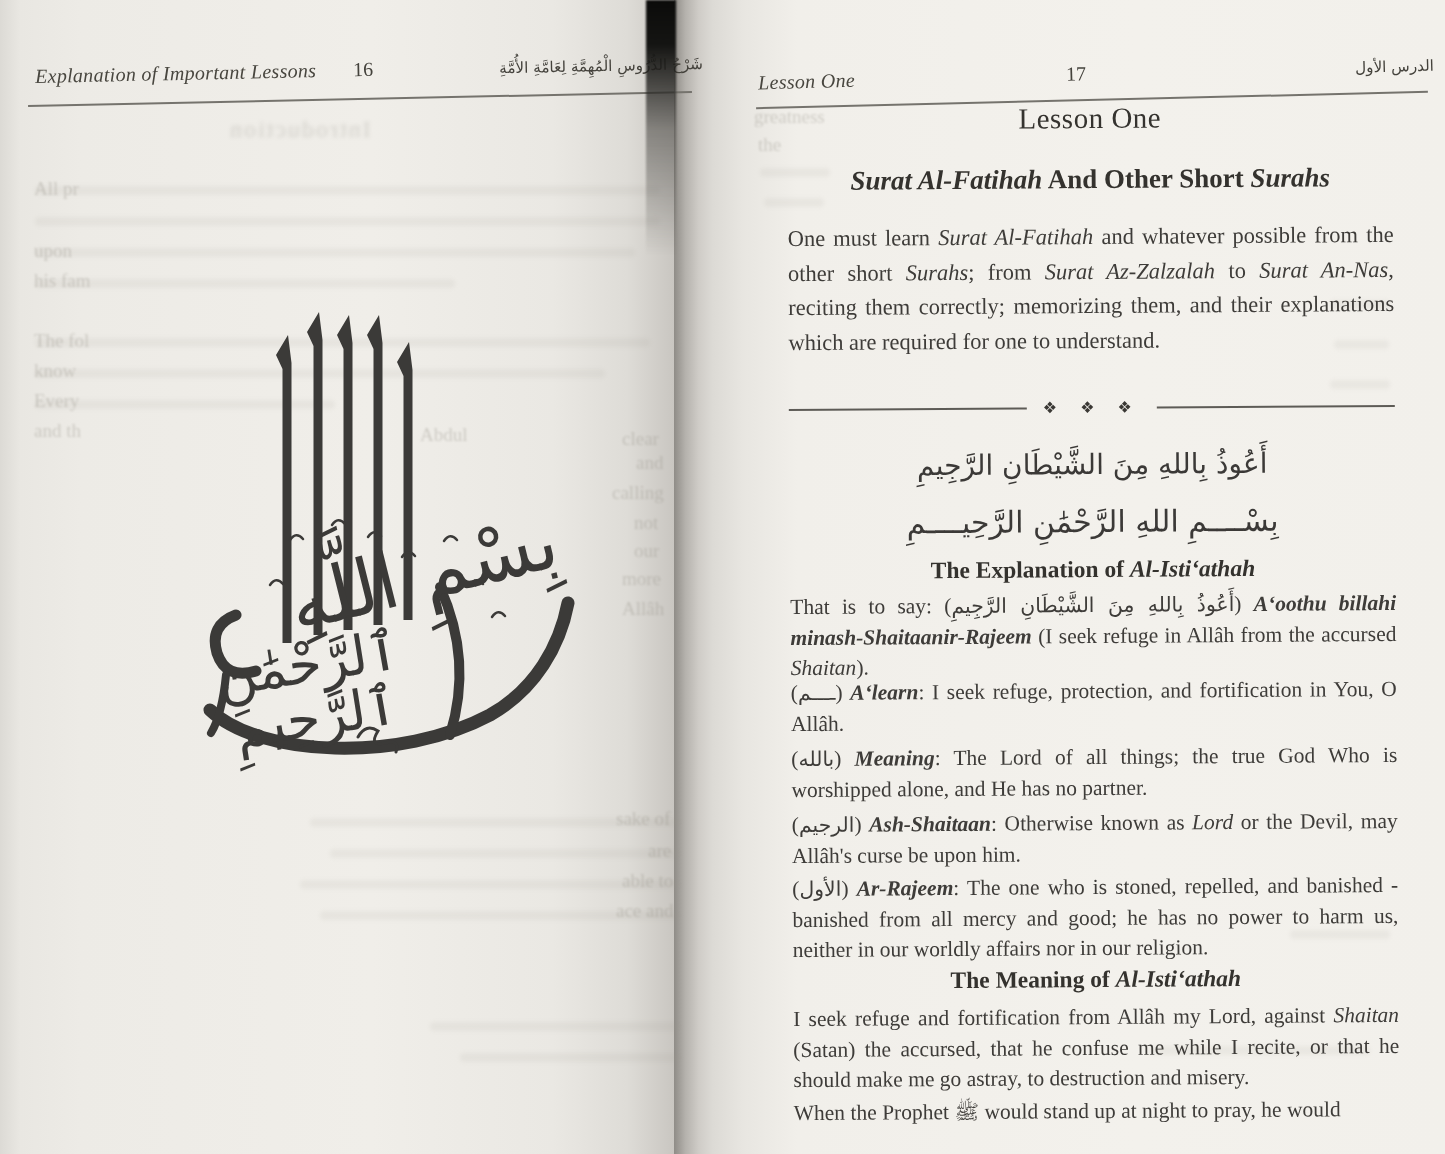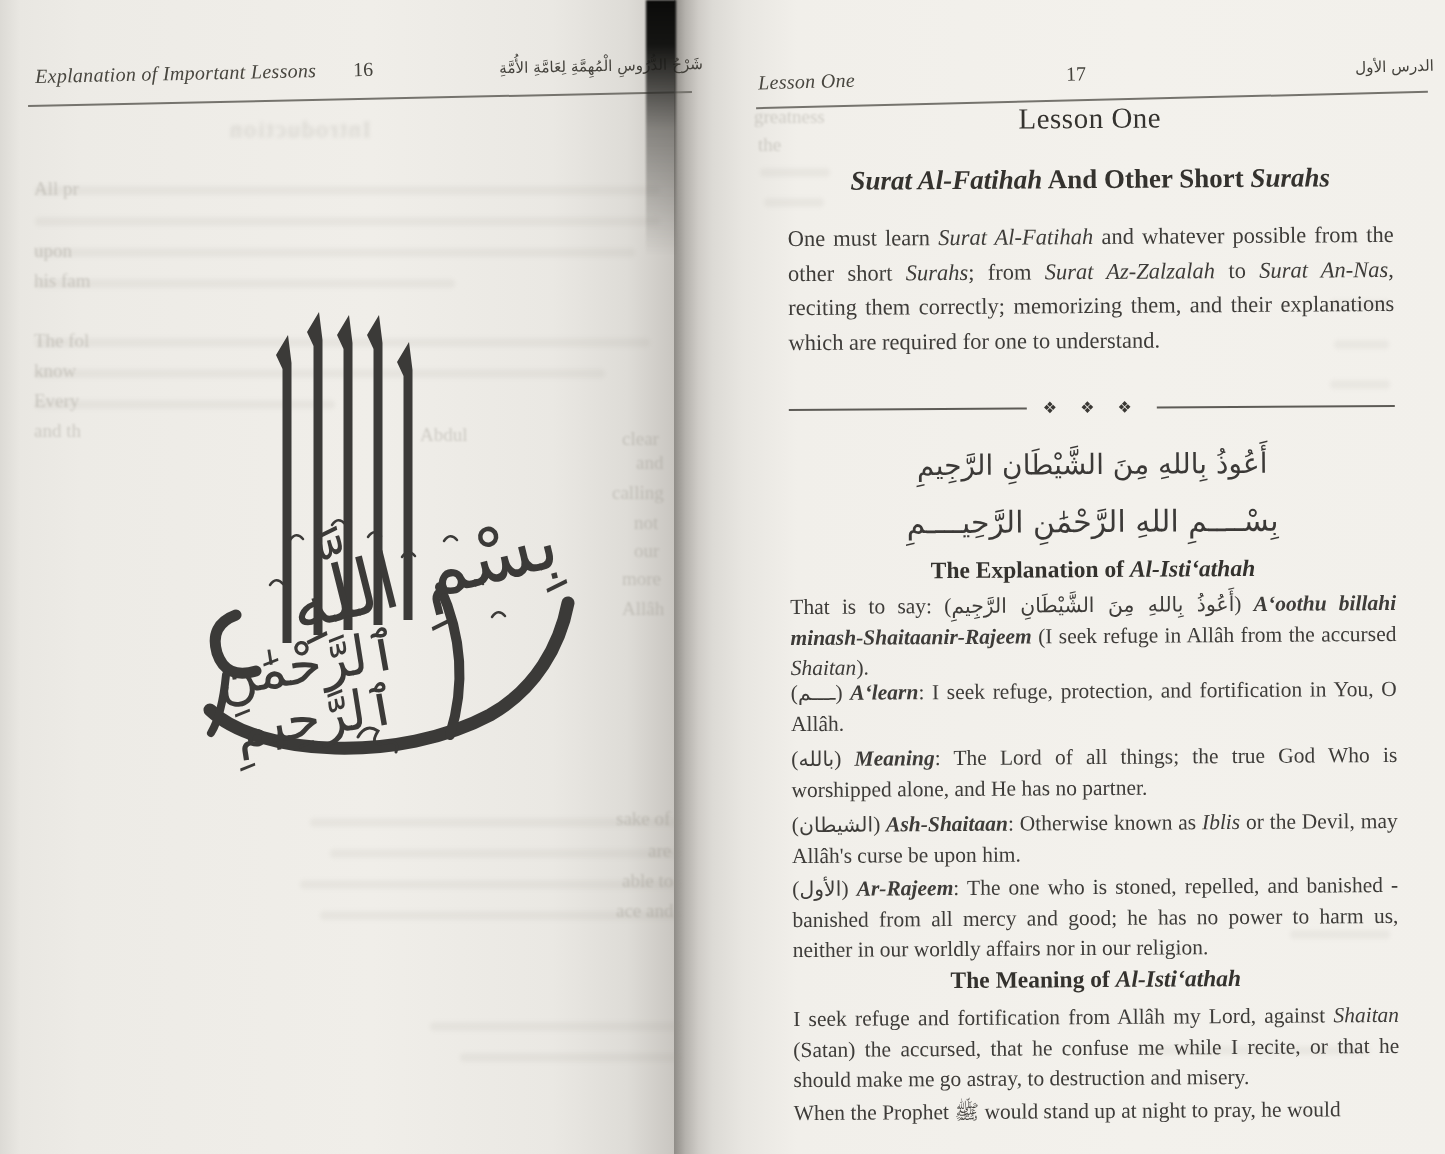--- a/index.html
+++ b/index.html
@@ -164,21 +164,21 @@
         <span class="dline"></span>
       </div>
 
       <div class="ar1 sg-ar">أَعُوذُ بِاللهِ مِنَ الشَّيْطَانِ الرَّجِيمِ</div>
       <div class="ar2 sg-ar">بِسْــــمِ اللهِ الرَّحْمَٰنِ الرَّحِيــــمِ</div>
 
       <div class="h3 hA"><span class="sg-b">The Explanation of </span><span class="sg-bi">Al-Isti‘athah</span></div>
       <div class="p p2"><span>That is to say: (</span><span class="sg-ar">أَعُوذُ بِاللهِ مِنَ الشَّيْطَانِ الرَّجِيمِ</span><span>) </span><span class="sg-bi">A‘oothu billahi minash-Shaitaanir-Rajeem</span><span> (I seek refuge in Allâh from the accursed </span><span class="sg-i">Shaitan</span><span>).</span></div>
       <div class="p p3"><span>(</span><span class="sg-ar">ــــم</span><span>) </span><span class="sg-bi">A‘learn</span><span>: I seek refuge, protection, and fortification in You, O Allâh.</span></div>
       <div class="p p4"><span>(</span><span class="sg-ar">بالله</span><span>) </span><span class="sg-bi">Meaning</span><span>: The Lord of all things; the true God Who is worshipped alone, and He has no partner.</span></div>
-      <div class="p p5"><span>(</span><span class="sg-ar">الشيطان</span><span>) </span><span class="sg-bi">Ash-Shaitaan</span><span>: Otherwise known as </span><span class="sg-i">Iblis</span><span> or the Devil, may Allâh's curse be upon him.</span></div>
+      <div class="p p5"><span>(</span><span class="sg-ar">الرجيم</span><span>) </span><span class="sg-bi">Ash-Shaitaan</span><span>: Otherwise known as </span><span class="sg-i">Lord</span><span> or the Devil, may Allâh's curse be upon him.</span></div>
       <div class="p p6"><span>(</span><span class="sg-ar">الأول</span><span>) </span><span class="sg-bi">Ar-Rajeem</span><span>: The one who is stoned, repelled, and banished - banished from all mercy and good; he has no power to harm us, neither in our worldly affairs nor in our religion.</span></div>
 
       <div class="h3 hB"><span class="sg-b">The Meaning of </span><span class="sg-bi">Al-Isti‘athah</span></div>
       <div class="p p7"><span>I seek refuge and fortification from Allâh my Lord, against </span><span class="sg-i">Shaitan</span><span> (Satan) the accursed, that he confuse me while I recite, or that he should make me go astray, to destruction and misery.</span></div>
       <div class="p p8"><span>When the Prophet </span><span class="sg-ar">ﷺ</span><span> would stand up at night to pray, he would</span></div>
     </div>
   </div>
 
   <div class="spine-notch"></div>
 </div>

